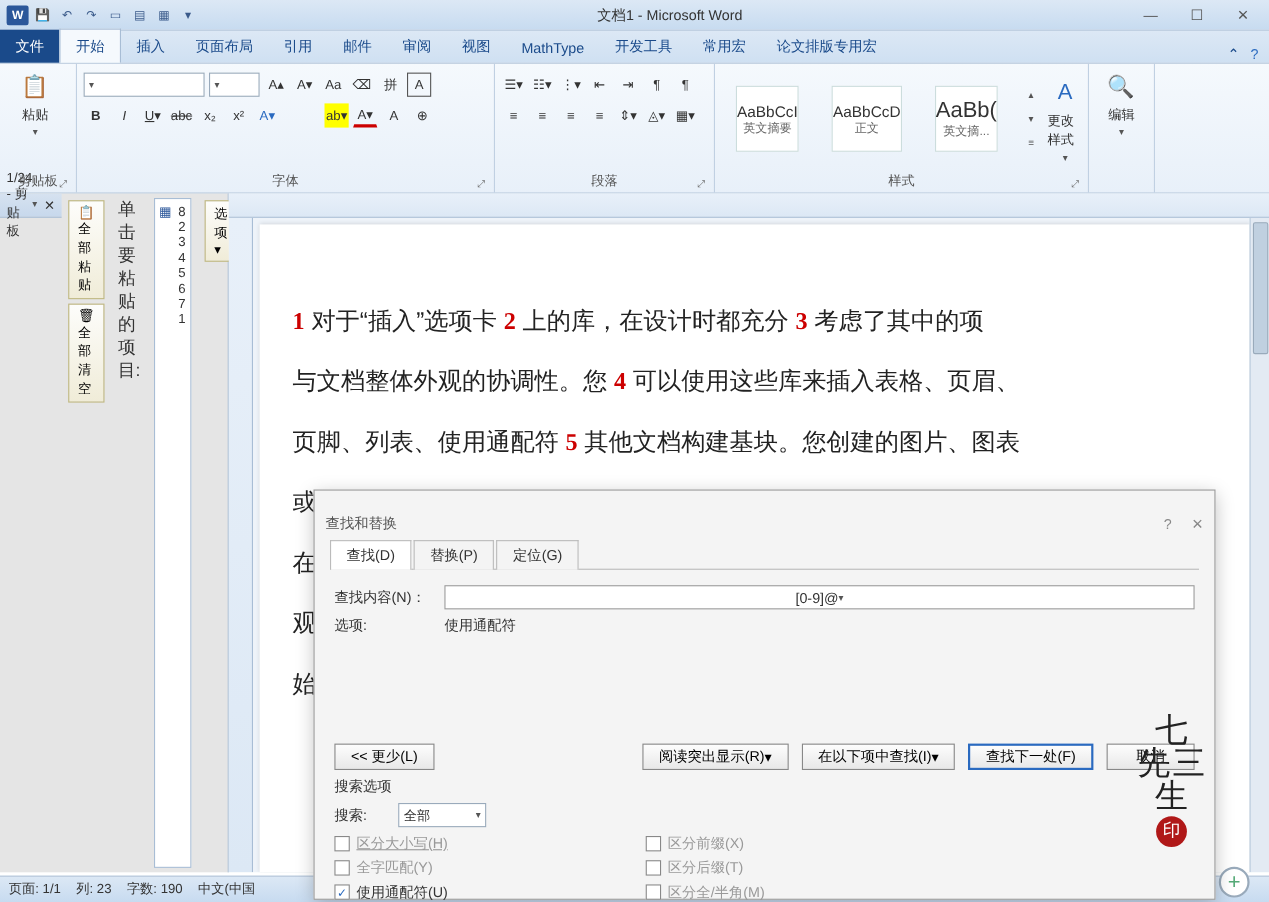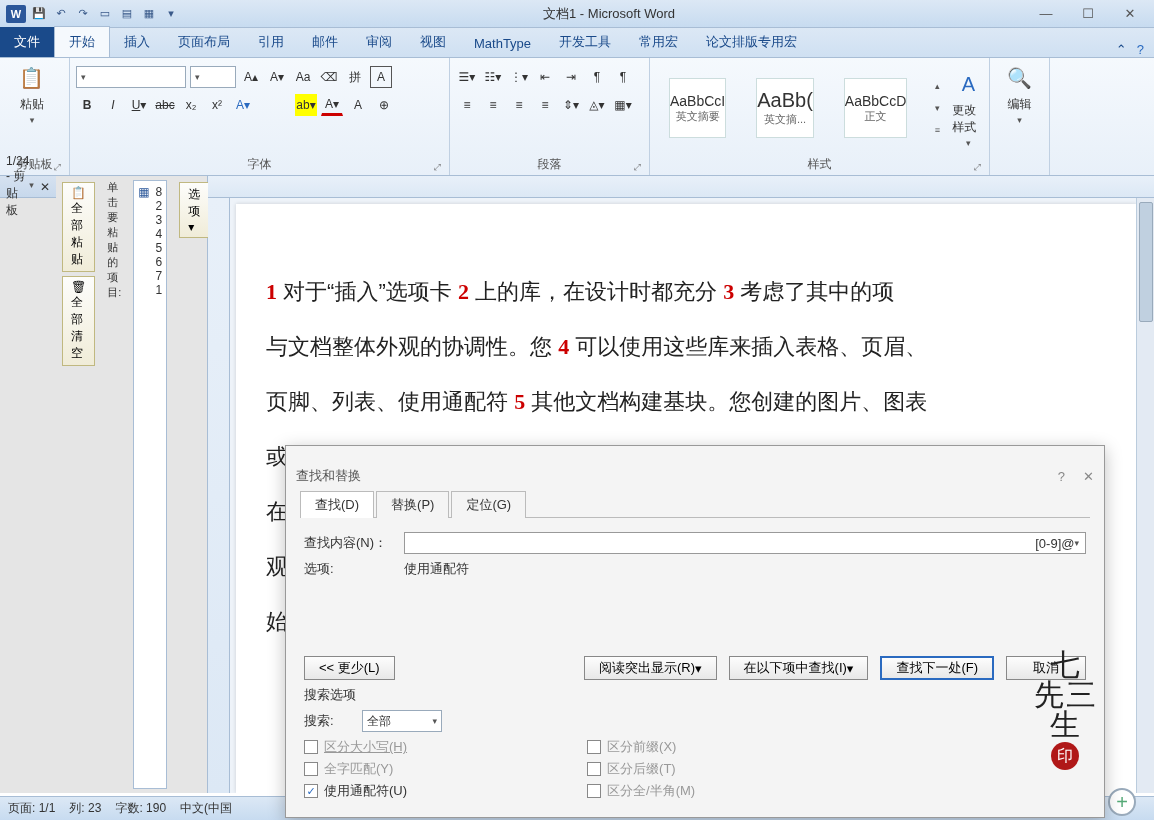--- a/index.html
+++ b/index.html
@@ -31,41 +31,41 @@
 .smallbtn { width: 22px; height: 22px; display: inline-flex; align-items: center; justify-content: center; font-size: 12px; color: #333; cursor: pointer; border: 1px solid transparent; }
 .combo { height: 22px; border: 1px solid #9ab; background: #fff; font-size: 12px; padding: 0 4px; display: inline-flex; align-items: center; }
 .stylebox { width: 72px; height: 60px; border: 1px solid #cdd; background: #fff; display: flex; flex-direction: column; align-items: center; justify-content: center; font-size: 11px; color: #666; cursor: pointer; margin: 13px; }
 .stylebox .preview { font-size: 14px; color: #333; }
 
 .workspace { display: flex; height: 617px; }
 .clippane { width: 208px; background: #e5e5e5; border-right: 1px solid #a8bdd5; display: flex; flex-direction: row; }
 .clippane .hdr { height: 22px; background: linear-gradient(#d6e2f0,#c7d8ec); font-size: 12px; color: #333; padding: 3px 6px; display: flex; align-items: center; justify-content: space-between; border-bottom: 1px solid #a8bdd5; }
 .clippane .btns { padding: 6px; display: flex; flex-direction: column; gap: 4px; }
 .clippane .pbtn { background: linear-gradient(#fdfdfb,#f0ecd8); border: 1px solid #c0b880; font-size: 12px; padding: 3px 8px; cursor: pointer; text-align: left; }
-.clippane .msg { font-size: 11px; color: #333; padding: 4px 6px; }
+.clippane .msg { font-size: 16px; color: #333; padding: 4px 6px; }
 .clippane .list { flex: 1; margin: 4px 6px; background: #fff; border: 1px solid #a8bdd5; padding: 4px; font-size: 12px; color: #333; }
 .clippane .list .item { display: flex; gap: 6px; }
 .clippane .foot { padding: 6px; }
 
 .docarea { flex: 1; display: flex; flex-direction: column; background: #eef3f9; position: relative; }
 .hruler { height: 22px; background: linear-gradient(#e8f0f9,#dce8f5); border-bottom: 1px solid #a8bdd5; position: relative; font-size: 9px; color: #555; overflow: hidden; }
 .vruler { width: 22px; background: linear-gradient(#e8f0f9,#dce8f5); border-right: 1px solid #a8bdd5; font-size: 9px; color: #555; position: relative; }
 .docwrap { flex: 1; display: flex; overflow: hidden; }
 .page { flex: 1; background: #fff; margin: 6px 0 0 6px; padding: 60px 50px 20px 30px; box-shadow: 0 0 4px rgba(0,0,0,.15); font-family: "SimSun", serif; font-size: 22px; line-height: 2.5; color: #222; position: relative; overflow: hidden; }
 .page .red { color: #c00; font-weight: bold; font-family: serif; }
 
 .dialog { position: absolute; left: 285px; top: 445px; width: 820px; height: 373px; background: #f4f4f4; border: 1px solid #999; box-shadow: 0 4px 16px rgba(0,0,0,.25); z-index: 100; }
 .dialog .dtitle { height: 28px; font-size: 13px; color: #555; padding: 5px 10px; display: flex; justify-content: space-between; align-items: center; margin-top: 16px; }
 .dialog .dtabs { display: flex; margin: 0 14px; border-bottom: 1px solid #bbb; }
 .dialog .dtab { padding: 4px 14px; font-size: 13px; color: #333; border: 1px solid #bbb; border-bottom: none; background: #f4f4f4; margin-right: 2px; cursor: pointer; position: relative; top: 1px; }
 .dialog .dtab.active { background: #fff; }
 .dialog .dbody { padding: 14px 18px; font-size: 13px; color: #333; }
 .dialog .drow { display: flex; align-items: center; gap: 10px; margin-bottom: 6px; }
-.dialog .dinput { flex: 1; height: 22px; border: 1px solid #999; background: #fff; padding: 0 6px; font-size: 13px; display: flex; align-items: center; justify-content: flex-end; }
-.dialog .dbtnrow { display: flex; gap: 12px; margin-top: 78px; margin-bottom: 6px; justify-content: space-between; }
+.dialog .dinput { flex: 1; height: 22px; border: 1px solid #999; background: #fff; padding: 0 6px; font-size: 13px; display: flex; align-items: center; justify-content: center; }
+.dialog .dbtnrow { display: flex; gap: 12px; margin-top: 98px; margin-bottom: 6px; justify-content: space-between; }
 .dialog .dbtn { height: 24px; padding: 0 14px; border: 1px solid #888; background: linear-gradient(#fdfdfd,#e8e8e8); font-size: 13px; cursor: pointer; display: inline-flex; align-items: center; }
 .dialog .dbtn.primary { border: 2px solid #2a6ac0; }
 .dialog .opts { margin-top: 6px; font-size: 13px; }
 .dialog .opts .cols { display: flex; gap: 180px; margin-top: 4px; }
 .dialog .opts .col { display: flex; flex-direction: column; gap: 4px; }
 .chk { display: flex; align-items: center; gap: 6px; font-size: 13px; color: #333; }
 .chkbox { width: 14px; height: 14px; border: 1px solid #888; background: #fff; display: inline-flex; align-items: center; justify-content: center; font-size: 11px; color: #2a6ac0; }
 
 .statusbar { position: absolute; left: 0; bottom: 0; width: 1154px; height: 24px; background: linear-gradient(#dce8f5,#c7dbf0); border-top: 1px solid #a8bdd5; display: flex; align-items: center; font-size: 12px; color: #333; padding: 0 8px; gap: 14px; }
 
@@ -193,26 +193,26 @@
     </div>
     <div class="label"><span>段落</span><span class="launcher">⤢</span></div>
   </div>
   <div class="rgroup" style="width:340px;">
     <div class="body" style="align-items:center;">
       <div class="stylebox">
           <div class="preview">AaBbCcI</div>
           <div>英文摘要</div>
         </div>
       <div class="stylebox">
+          <div class="preview">AaBbCcD</div>
+          <div>正文</div>
+        </div>
+      <div class="stylebox">
           <div class="preview" style="font-size:20px;">AaBb(</div>
           <div>英文摘...</div>
-        </div>
-      <div class="stylebox">
-          <div class="preview">AaBbCcD</div>
-          <div>正文</div>
         </div>
       <div style="display:flex;flex-direction:column;gap:0;margin-left:2px;">
         <span class="smallbtn arrow">▴</span>
         <span class="smallbtn arrow">▾</span>
         <span class="smallbtn arrow">≡</span>
       </div>
       <div class="bigbtn">
         <div class="icon" style="color:#2a6ac0;">A</div>
         <span>更改样式</span>
           <span class="arrow">▾</span>

